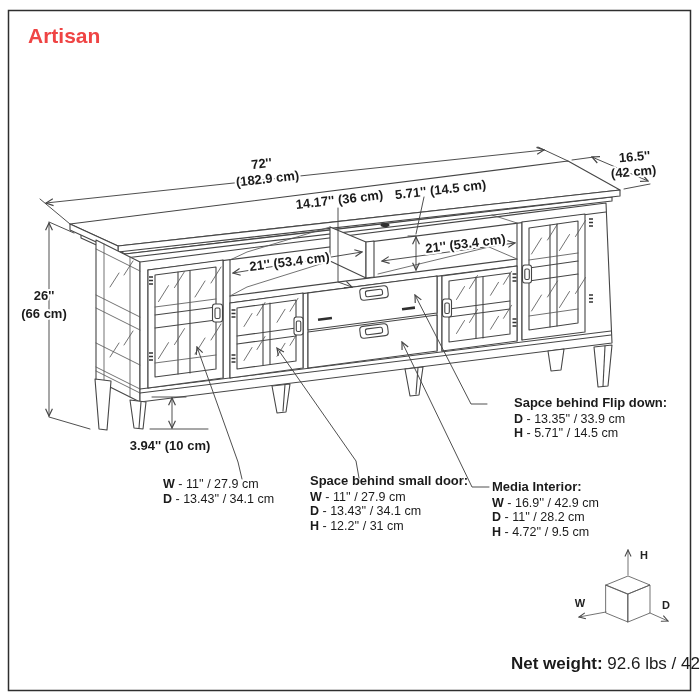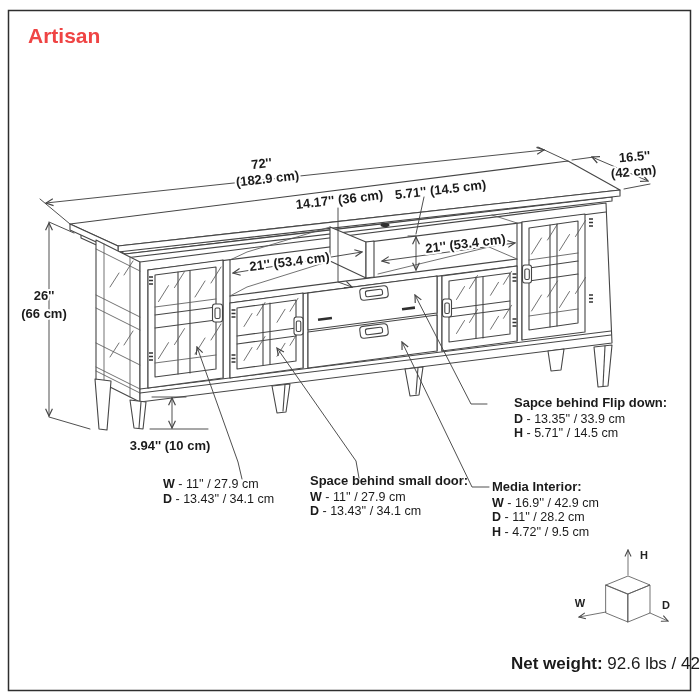--- a/index.html
+++ b/index.html
@@ -244,20 +244,21 @@
 
   <div class="spec" style="left:163px;top:477px;">
     <div><b>W</b> <span>- 11'' / 27.9 cm</span></div>
     <div><b>D</b> <span>- 13.43'' / 34.1 cm</span></div>
   </div>
 
   <div class="spec" style="left:310px;top:450px;margin-top:24px;">
     <div class="st">Space behind small door:</div>
     <div><b>W</b> <span>- 11'' / 27.9 cm</span></div>
     <div><b>D</b> <span>- 13.43'' / 34.1 cm</span></div>
+    <div><b>H</b> <span>- 12.2'' / 31 cm</span></div>
   </div>
 
   <div class="spec" style="left:492px;top:480px;">
     <div class="st">Media Interior:</div>
     <div><b>W</b> <span>- 16.9'' / 42.9 cm</span></div>
     <div><b>D</b> <span>- 11'' / 28.2 cm</span></div>
     <div><b>H</b> <span>- 4.72'' / 9.5 cm</span></div>
   </div>
 
   <div class="netweight">

